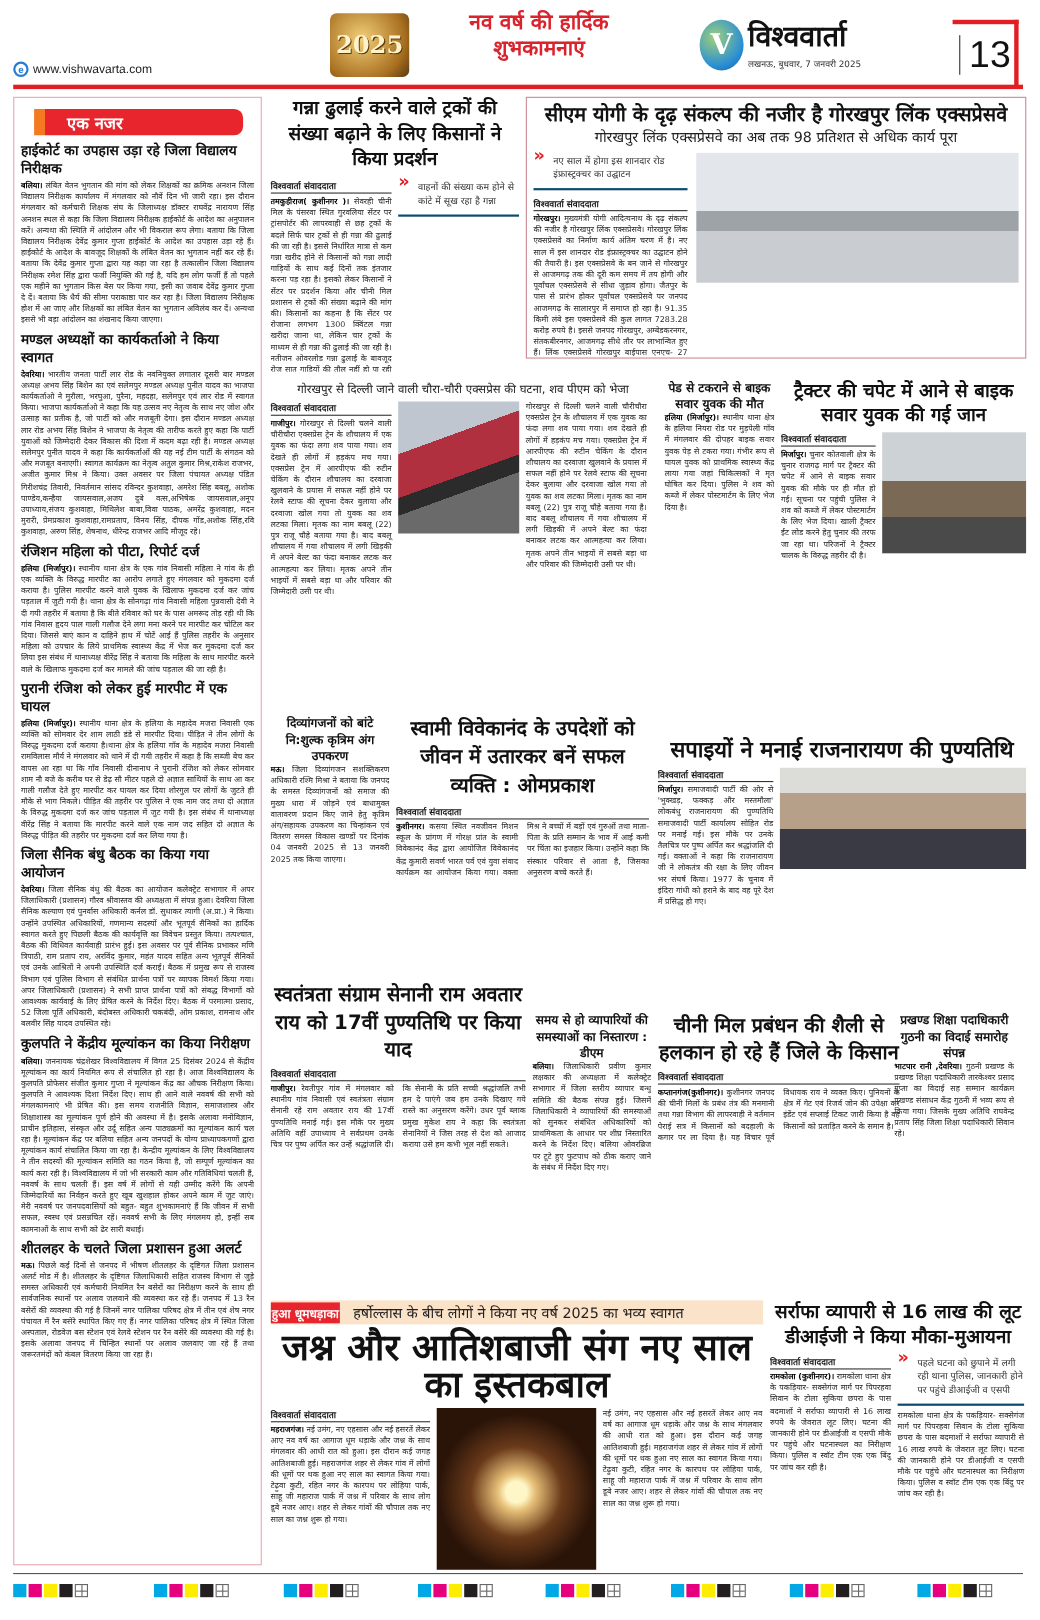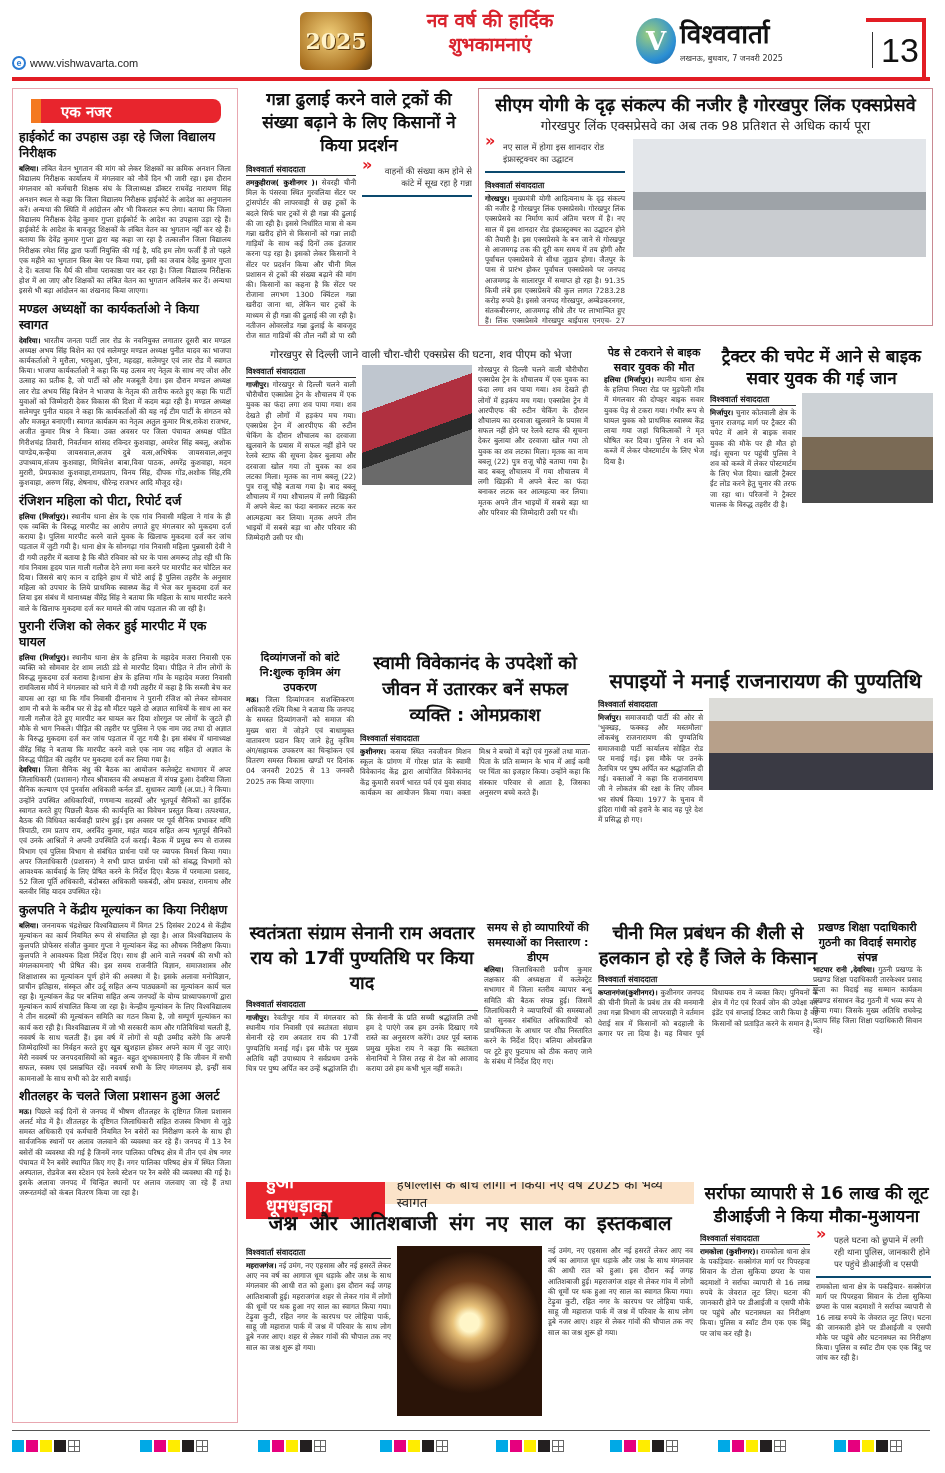--- a/index.html
+++ b/index.html
@@ -26,21 +26,21 @@
   .byline { font-size: 8px; font-weight: bold; border-bottom: 1px solid #333; padding-bottom: 1px; margin-bottom: 2px; }
   .head-xl { font-weight: bold; color: #111; text-align: center; }
   .sub { color: #222; text-align: center; }
   .callout { font-size: 8.5px; line-height: 12px; color: #333; border-bottom: 2px solid #0c4a6e; padding: 2px 0 6px 18px; position: relative; }
   .callout:before { content: "»"; color: #e21d24; font-weight: bold; font-size: 16px; position: absolute; left: 0; top: -4px; }
   .boxed { border: 1px solid #c98a92; }
   .colorbar { top: 1440px; height: 12px; display: flex; gap: 2px; }
   .colorbar span { width: 12px; height: 12px; display: inline-block; }
   .reg-mark { border: 1px solid #666; width: 12px; height: 12px; background: linear-gradient(#666,#666) center/1px 100% no-repeat, linear-gradient(#666,#666) center/100% 1px no-repeat; }
   .bottom-rule { left: 12px; top: 1430px; width: 918px; height: 1px; background: #555; }
-  .banner-tag { background: #e8252d; color: #fff; font-size: 18px; font-weight: bold; padding: 2px 20px; }
+  .banner-tag { background: #e8252d; color: #fff; font-size: 11px; font-weight: bold; padding: 2px 1px; }
   .banner-bar { background: #fbe3c9; display: flex; align-items: center; gap: 12px; height: 22px; }
   .banner-text { font-size: 13px; color: #222; }
   .two { column-count: 2; column-gap: 8px; }
 </style>
 </head>
 <body>
 
 <div class="abs site-url">
   <span class="ie-icon">e</span>
   <span>www.vishwavarta.com</span>
@@ -74,40 +74,41 @@
   </div>
   <div>
     <div class="lh">रंजिशन महिला को पीटा, रिपोर्ट दर्ज</div>
     <div class="body"><b>हलिया (मिर्जापुर)।</b> <span>स्थानीय थाना क्षेत्र के एक गांव निवासी महिला ने गांव के ही एक व्यक्ति के विरुद्ध मारपीट का आरोप लगाते हुए मंगलवार को मुकदमा दर्ज कराया है। पुलिस मारपीट करने वाले युवक के खिलाफ मुकदमा दर्ज कर जांच पड़ताल में जुटी गयी है। थाना क्षेत्र के सोनगढ़ा गांव निवासी महिला पुन्नवासी देवी ने दी गयी तहरीर में बताया है कि बीते रविवार को घर के पास अमरूद तोड़ रही थी कि गांव निवास हृदय पाल गाली गलौज देने लगा मना करने पर मारपीट कर चोटिल कर दिया। जिससे बाएं कान व दाहिने हाथ में चोटें आई हैं पुलिस तहरीर के अनुसार महिला को उपचार के लिये प्राथमिक स्वास्थ्य केंद्र में भेज कर मुकदमा दर्ज कर लिया इस संबंध में थानाध्यक्ष वीरेंद्र सिंह ने बताया कि महिला के साथ मारपीट करने वाले के खिलाफ मुकदमा दर्ज कर मामले की जांच पड़ताल की जा रही है।</span></div>
   </div>
   <div>
     <div class="lh">पुरानी रंजिश को लेकर हुई मारपीट में एक घायल</div>
     <div class="body"><b>हलिया (मिर्जापुर)।</b> <span>स्थानीय थाना क्षेत्र के हलिया के महादेव मजरा निवासी एक व्यक्ति को सोमवार देर शाम लाठी डंडे से मारपीट दिया। पीड़ित ने तीन लोगों के विरुद्ध मुकदमा दर्ज कराया है।थाना क्षेत्र के हलिया गाँव के महादेव मजरा निवासी रामविलास मौर्य ने मंगलवार को थाने में दी गयी तहरीर में कहा है कि सब्जी बेच कर वापस आ रहा था कि गाँव निवासी दीनानाथ ने पुरानी रंजिश को लेकर सोमवार शाम नौ बजे के करीब घर से डेढ़ सौ मीटर पहले दो अज्ञात साथियों के साथ आ कर गाली गलौज देते हुए मारपीट कर घायल कर दिया शोरगुल पर लोगों के जुटते ही मौके से भाग निकले। पीड़ित की तहरीर पर पुलिस ने एक नाम जद तथा दो अज्ञात के विरुद्ध मुकदमा दर्ज कर जांच पड़ताल में जुट गयी है। इस संबंध में थानाध्यक्ष वीरेंद्र सिंह ने बताया कि मारपीट करने वाले एक नाम जद सहित दो अज्ञात के विरुद्ध पीड़ित की तहरीर पर मुकदमा दर्ज कर लिया गया है।</span></div>
   </div>
   <div>
+    <div class="lh">जिला सैनिक बंधु बैठक का किया गया आयोजन</div>
     <div class="body"><b>देवरिया।</b> <span>जिला सैनिक बंधु की बैठक का आयोजन कलेक्ट्रेट सभागार में अपर जिलाधिकारी (प्रशासन) गौरव श्रीवास्तव की अध्यक्षता में संपन्न हुआ। देवरिया जिला सैनिक कल्याण एवं पुनर्वास अधिकारी कर्नल डॉ. सुधाकर त्यागी (अ.प्रा.) ने किया। उन्होंने उपस्थित अधिकारियों, गणमान्य सदस्यों और भूतपूर्व सैनिकों का हार्दिक स्वागत करते हुए पिछली बैठक की कार्यवृत्ति का विवेचन प्रस्तुत किया। तत्पश्चात, बैठक की विधिवत कार्यवाही प्रारंभ हुई। इस अवसर पर पूर्व सैनिक प्रभाकर मणि त्रिपाठी, राम प्रताप राय, अरविंद कुमार, महंत यादव सहित अन्य भूतपूर्व सैनिकों एवं उनके आश्रितों ने अपनी उपस्थिति दर्ज कराई। बैठक में प्रमुख रूप से राजस्व विभाग एवं पुलिस विभाग से संबंधित प्रार्थना पत्रों पर व्यापक विमर्श किया गया। अपर जिलाधिकारी (प्रशासन) ने सभी प्राप्त प्रार्थना पत्रों को संबद्ध विभागों को आवश्यक कार्यवाई के लिए प्रेषित करने के निर्देश दिए। बैठक में परमात्मा प्रसाद, 52 जिला पूर्ति अधिकारी, बंदोबस्त अधिकारी चकबंदी, ओम प्रकाश, रामनाथ और बलवीर सिंह यादव उपस्थित रहे।</span></div>
   </div>
   <div>
     <div class="lh">कुलपति ने केंद्रीय मूल्यांकन का किया निरीक्षण</div>
     <div class="body"><b>बलिया।</b> <span>जननायक चंद्रशेखर विश्वविद्यालय में विगत 25 दिसंबर 2024 से केंद्रीय मूल्यांकन का कार्य नियमित रूप से संचालित हो रहा है। आज विश्वविद्यालय के कुलपति प्रोफेसर संजीत कुमार गुप्ता ने मूल्यांकन केंद्र का औचक निरीक्षण किया। कुलपति ने आवश्यक दिशा निर्देश दिए। साथ ही आने वाले नववर्ष की सभी को मंगलकामनाएं भी प्रेषित की। इस समय राजनीति विज्ञान, समाजशास्त्र और शिक्षाशास्त्र का मूल्यांकन पूर्ण होने की अवस्था में है। इसके अलावा मनोविज्ञान, प्राचीन इतिहास, संस्कृत और उर्दू सहित अन्य पाठ्यक्रमों का मूल्यांकन कार्य चल रहा है। मूल्यांकन केंद्र पर बलिया सहित अन्य जनपदों के योग्य प्राध्यापकगणों द्वारा मूल्यांकन कार्य संचालित किया जा रहा है। केन्द्रीय मूल्यांकन के लिए विश्वविद्यालय ने तीन सदस्यों की मूल्यांकन समिति का गठन किया है, जो सम्पूर्ण मूल्यांकन का कार्य करा रही है। विश्वविद्यालय में जो भी सरकारी काम और गतिविधियां चलती हैं, नववर्ष के साथ चलती हैं। इस वर्ष में लोगों से यही उम्मीद करेंगे कि अपनी जिम्मेदारियों का निर्वहन करते हुए खूब खुशहाल होकर अपने काम में जुट जाएं। मेरी नववर्ष पर जनपदवासियों को बहुत- बहुत शुभकामनाएं हैं कि जीवन में सभी सफल, स्वस्थ एवं प्रसन्नचित रहें। नववर्ष सभी के लिए मंगलमय हो, इन्हीं सब कामनाओं के साथ सभी को ढेर सारी बधाई।</span></div>
   </div>
   <div>
     <div class="lh">शीतलहर के चलते जिला प्रशासन हुआ अलर्ट</div>
     <div class="body"><b>मऊ।</b> <span>पिछले कई दिनों से जनपद में भीषण शीतलहर के दृष्टिगत जिला प्रशासन अलर्ट मोड में है। शीतलहर के दृष्टिगत जिलाधिकारी सहित राजस्व विभाग से जुड़े समस्त अधिकारी एवं कर्मचारी नियमित रैन बसेरों का निरीक्षण करने के साथ ही सार्वजनिक स्थानों पर अलाव जलवाने की व्यवस्था कर रहे हैं। जनपद में 13 रैन बसेरों की व्यवस्था की गई है जिनमें नगर पालिका परिषद क्षेत्र में तीन एवं शेष नगर पंचायत में रैन बसेरे स्थापित किए गए हैं। नगर पालिका परिषद क्षेत्र में स्थित जिला अस्पताल, रोडवेज बस स्टेशन एवं रेलवे स्टेशन पर रैन बसेरे की व्यवस्था की गई है। इसके अलावा जनपद में चिन्हित स्थानों पर अलाव जलवाए जा रहे हैं तथा जरूरतमंदों को कंबल वितरण किया जा रहा है।</span></div>
   </div>
 </div>
 
 <div class="col" style="left:246px; top:88px; width:226px; height:250px;">
   <div class="head-xl" style="font-size:17px; line-height:23px;">गन्ना ढुलाई करने वाले ट्रकों की संख्या बढ़ाने के लिए किसानों ने किया प्रदर्शन</div>
   <div style="display:flex; gap:6px; margin-top:6px;">
     <div style="width:110px;">
       <div class="byline">विश्ववार्ता संवाददाता</div>
       <div class="body"><b>तमकुहीराज( कुशीनगर )।</b> <span>सेवरही चीनी मिल के पंसरवा स्थित गुरवलिया सेंटर पर ट्रांसपोर्टर की लापरवाही से छह ट्रकों के बदले सिर्फ चार ट्रकों से ही गन्ना की ढुलाई की जा रही है। इससे निर्धारित मात्रा से कम गन्ना खरीद होने से किसानों को गन्ना लादी गाड़ियों के साथ कई दिनों तक इंतजार करना पड़ रहा है। इसको लेकर किसानों ने सेंटर पर प्रदर्शन किया और चीनी मिल प्रशासन से ट्रकों की संख्या बढ़ाने की मांग की। किसानों का कहना है कि सेंटर पर रोजाना लगभग 1300 क्विंटल गन्ना खरीदा जाना था, लेकिन चार ट्रकों के माध्यम से ही गन्ना की ढुलाई की जा रही है। नतीजन ओवरलोड गन्ना ढुलाई के बावजूद रोज सात गाड़ियों की तौल नहीं हो पा रही है। किसान 1150 क्विंटल, 1150 क्विंटल, 1013 क्विंटल व 978 क्विंटल गन्ना चीनी मिल को भेज पाए हैं। ऐसे में किसानों में आक्रोश है और वह आंदोलन करने को मजबूर हैं।</span></div>
     </div>
-    <div style="width:110px;text-align:right;">
+    <div style="width:110px;">
       <div class="callout">वाहनों की संख्या कम होने से कांटे में सूख रहा है गन्ना</div>
     </div>
   </div>
 </div>
 
 <div class="col boxed" style="left:478px; top:88px; width:455px; height:238px; padding:4px 6px;">
   <div class="head-xl" style="font-size:18px; line-height:24px;">सीएम योगी के दृढ़ संकल्प की नजीर है गोरखपुर लिंक एक्सप्रेसवे</div>
   <div class="sub" style="font-size:13px; line-height:18px;">गोरखपुर लिंक एक्सप्रेसवे का अब तक 98 प्रतिशत से अधिक कार्य पूरा</div>
   <div style="display:flex; gap:8px; margin-top:4px;">
     <div style="width:140px;">
@@ -162,21 +163,21 @@
   <div class="head-xl" style="font-size:20px; line-height:26px;">सपाइयों ने मनाई राजनारायण की पुण्यतिथि</div>
   <div style="display:flex; gap:6px; margin-top:4px;">
     <div style="width:105px;">
       <div class="byline">विश्ववार्ता संवाददाता</div>
       <div class="body"><b>मिर्जापुर।</b> <span>समाजवादी पार्टी की ओर से 'भुक्खड़, फक्कड़ और मस्तमौला' लोकबंधु राजनारायण की पुण्यतिथि समाजवादी पार्टी कार्यालय सोहित रोड पर मनाई गई। इस मौके पर उनके तैलचित्र पर पुष्प अर्पित कर श्रद्धांजलि दी गई। वक्ताओं ने कहा कि राजनारायण जी ने लोकतंत्र की रक्षा के लिए जीवन भर संघर्ष किया। 1977 के चुनाव में इंदिरा गांधी को हराने के बाद वह पूरे देश में प्रसिद्ध हो गए।</span></div>
     </div>
     <div style="flex:1; height:92px; background:linear-gradient(180deg,#dcdcd8 0 25%, #b7a08a 25% 60%, #3a3a44 60%);"></div>
   </div>
 </div>
 
-<div class="col" style="left:246px; top:920px; width:232px; height:255px;">
+<div class="col" style="left:246px; top:892px; width:232px; height:255px;">
   <div class="head-xl" style="font-size:18px; line-height:25px;">स्वतंत्रता संग्राम सेनानी राम अवतार राय को 17वीं पुण्यतिथि पर किया याद</div>
   <div class="byline" style="margin-top:3px;">विश्ववार्ता संवाददाता</div>
   <div class="body two"><b>गाजीपुर।</b> <span>रेवतीपुर गांव में मंगलवार को स्थानीय गांव निवासी एवं स्वतंत्रता संग्राम सेनानी रहे राम अवतार राय की 17वीं पुण्यतिथि मनाई गई। इस मौके पर मुख्य अतिथि वहीं उपाध्याय ने सर्वप्रथम उनके चित्र पर पुष्प अर्पित कर उन्हें श्रद्धांजलि दी। कि सेनानी के प्रति सच्ची श्रद्धांजलि तभी हम दे पाएंगे जब हम उनके दिखाए गये रास्ते का अनुसरण करेंगे। उधर पूर्व ब्लाक प्रमुख मुकेश राय ने कहा कि स्वतंत्रता सेनानियों ने जिस तरह से देश को आजाद कराया उसे हम कभी भूल नहीं सकते।</span></div>
 </div>
 
 <div class="col" style="left:484px; top:920px; width:108px; height:255px;">
   <div class="head-xl" style="font-size:11px; line-height:15px;">समय से हो व्यापारियों की समस्याओं का निस्तारण : डीएम</div>
   <div class="body"><b>बलिया।</b> <span>जिलाधिकारी प्रवीण कुमार लक्षकार की अध्यक्षता में कलेक्ट्रेट सभागार में जिला स्तरीय व्यापार बन्धु समिति की बैठक संपन्न हुई। जिसमें जिलाधिकारी ने व्यापारियों की समस्याओं को सुनकर संबंधित अधिकारियों को प्राथमिकता के आधार पर शीघ्र निस्तारित करने के निर्देश दिए। बलिया ओवरब्रिज पर टूटे हुए फुटपाथ को ठीक कराए जाने के संबंध में निर्देश दिए गए।</span></div>
 </div>
 
@@ -189,21 +190,21 @@
 <div class="col" style="left:813px; top:920px; width:109px; height:255px;">
   <div class="head-xl" style="font-size:11px; line-height:15px;">प्रखण्ड शिक्षा पदाधिकारी गुठनी का विदाई समारोह संपन्न</div>
   <div class="body"><b>भाटपार रानी ,देवरिया।</b> <span>गुठनी प्रखण्ड के प्रखण्ड शिक्षा पदाधिकारी तारकेश्वर प्रसाद गुप्ता का विदाई सह सम्मान कार्यक्रम प्रखण्ड संसाधन केंद्र गुठनी में भव्य रूप से किया गया। जिसके मुख्य अतिथि राघवेन्द्र प्रताप सिंह जिला शिक्षा पदाधिकारी सिवान रहे।</span></div>
 </div>
 
 <div class="col" style="left:246px; top:1182px; width:448px; height:245px;">
   <div class="banner-bar">
     <span class="banner-tag">हुआ धूमधड़ाका</span>
     <span class="banner-text">हर्षोल्लास के बीच लोगों ने किया नए वर्ष 2025 का भव्य स्वागत</span>
   </div>
-  <div class="head-xl" style="font-size:20px; line-height:34px; margin-top:4px;font-family:Liberation Mono, monospace;">जश्न और आतिशबाजी संग नए साल का इस्तकबाल</div>
+  <div class="head-xl" style="font-size:33px; line-height:34px; margin-top:4px;">जश्न और आतिशबाजी संग नए साल का इस्तकबाल</div>
   <div style="display:flex; gap:6px; margin-top:4px;">
     <div style="width:145px;">
       <div class="byline">विश्ववार्ता संवाददाता</div>
       <div class="body"><b>महराजगंज।</b> <span>नई उमंग, नए एहसास और नई हसरतें लेकर आए नव वर्ष का आगाज धूम धड़ाके और जश्न के साथ मंगलवार की आधी रात को हुआ। इस दौरान कई जगह आतिशबाजी हुई। महराजगंज शहर से लेकर गांव में लोगों की धूमों पर थक हुआ नए साल का स्वागत किया गया। टेढ़ुवा कुटी, रहित नगर के कारपथ पर लोहिया पार्क, साहू जी महाराज पार्क में जश्न में परिवार के साथ लोग डूबे नजर आए। शहर से लेकर गांवों की चौपाल तक नए साल का जश्न शुरू हो गया।</span></div>
     </div>
     <div style="width:145px; height:170px; background:radial-gradient(circle at 50% 45%, #fff6c8 0 8%, #e8c27a 14%, #6a3a1a 35%, #2a1408 60%);"></div>
     <div style="width:145px;" class="body">नई उमंग, नए एहसास और नई हसरतें लेकर आए नव वर्ष का आगाज धूम धड़ाके और जश्न के साथ मंगलवार की आधी रात को हुआ। इस दौरान कई जगह आतिशबाजी हुई। महराजगंज शहर से लेकर गांव में लोगों की धूमों पर थक हुआ नए साल का स्वागत किया गया। टेढ़ुवा कुटी, रहित नगर के कारपथ पर लोहिया पार्क, साहू जी महाराज पार्क में जश्न में परिवार के साथ लोग डूबे नजर आए। शहर से लेकर गांवों की चौपाल तक नए साल का जश्न शुरू हो गया।</div>
   </div>
 </div>
 

